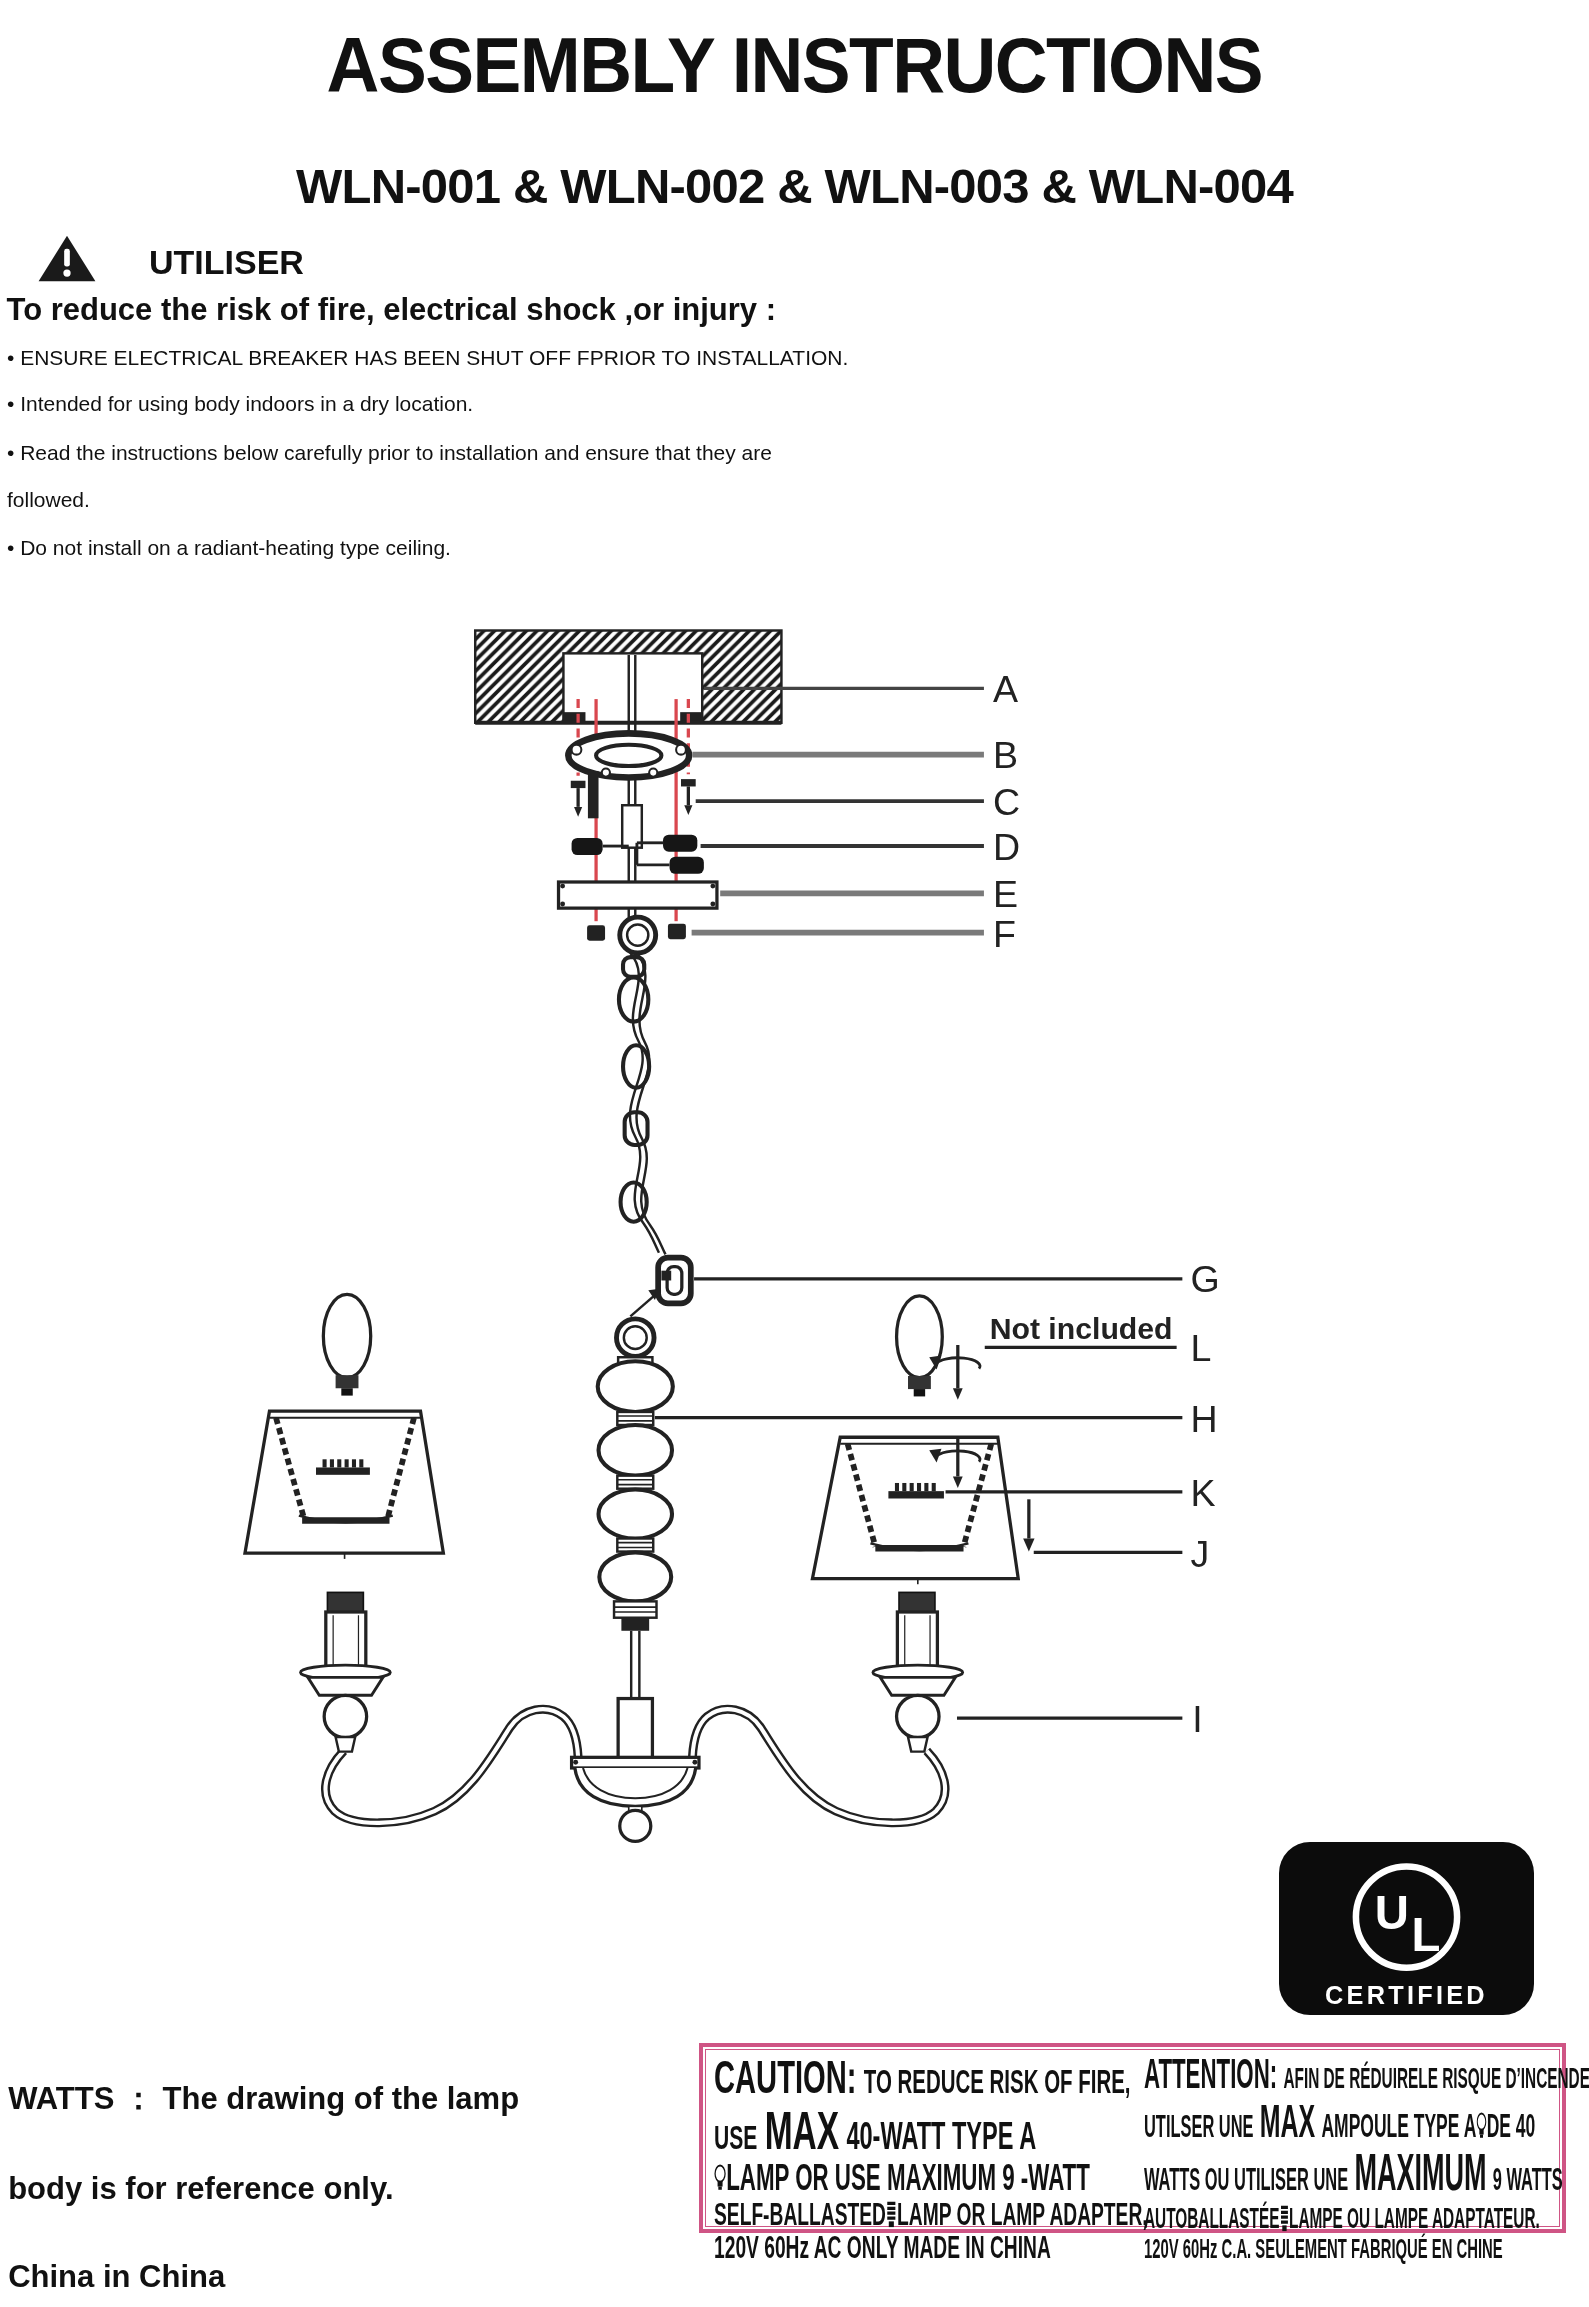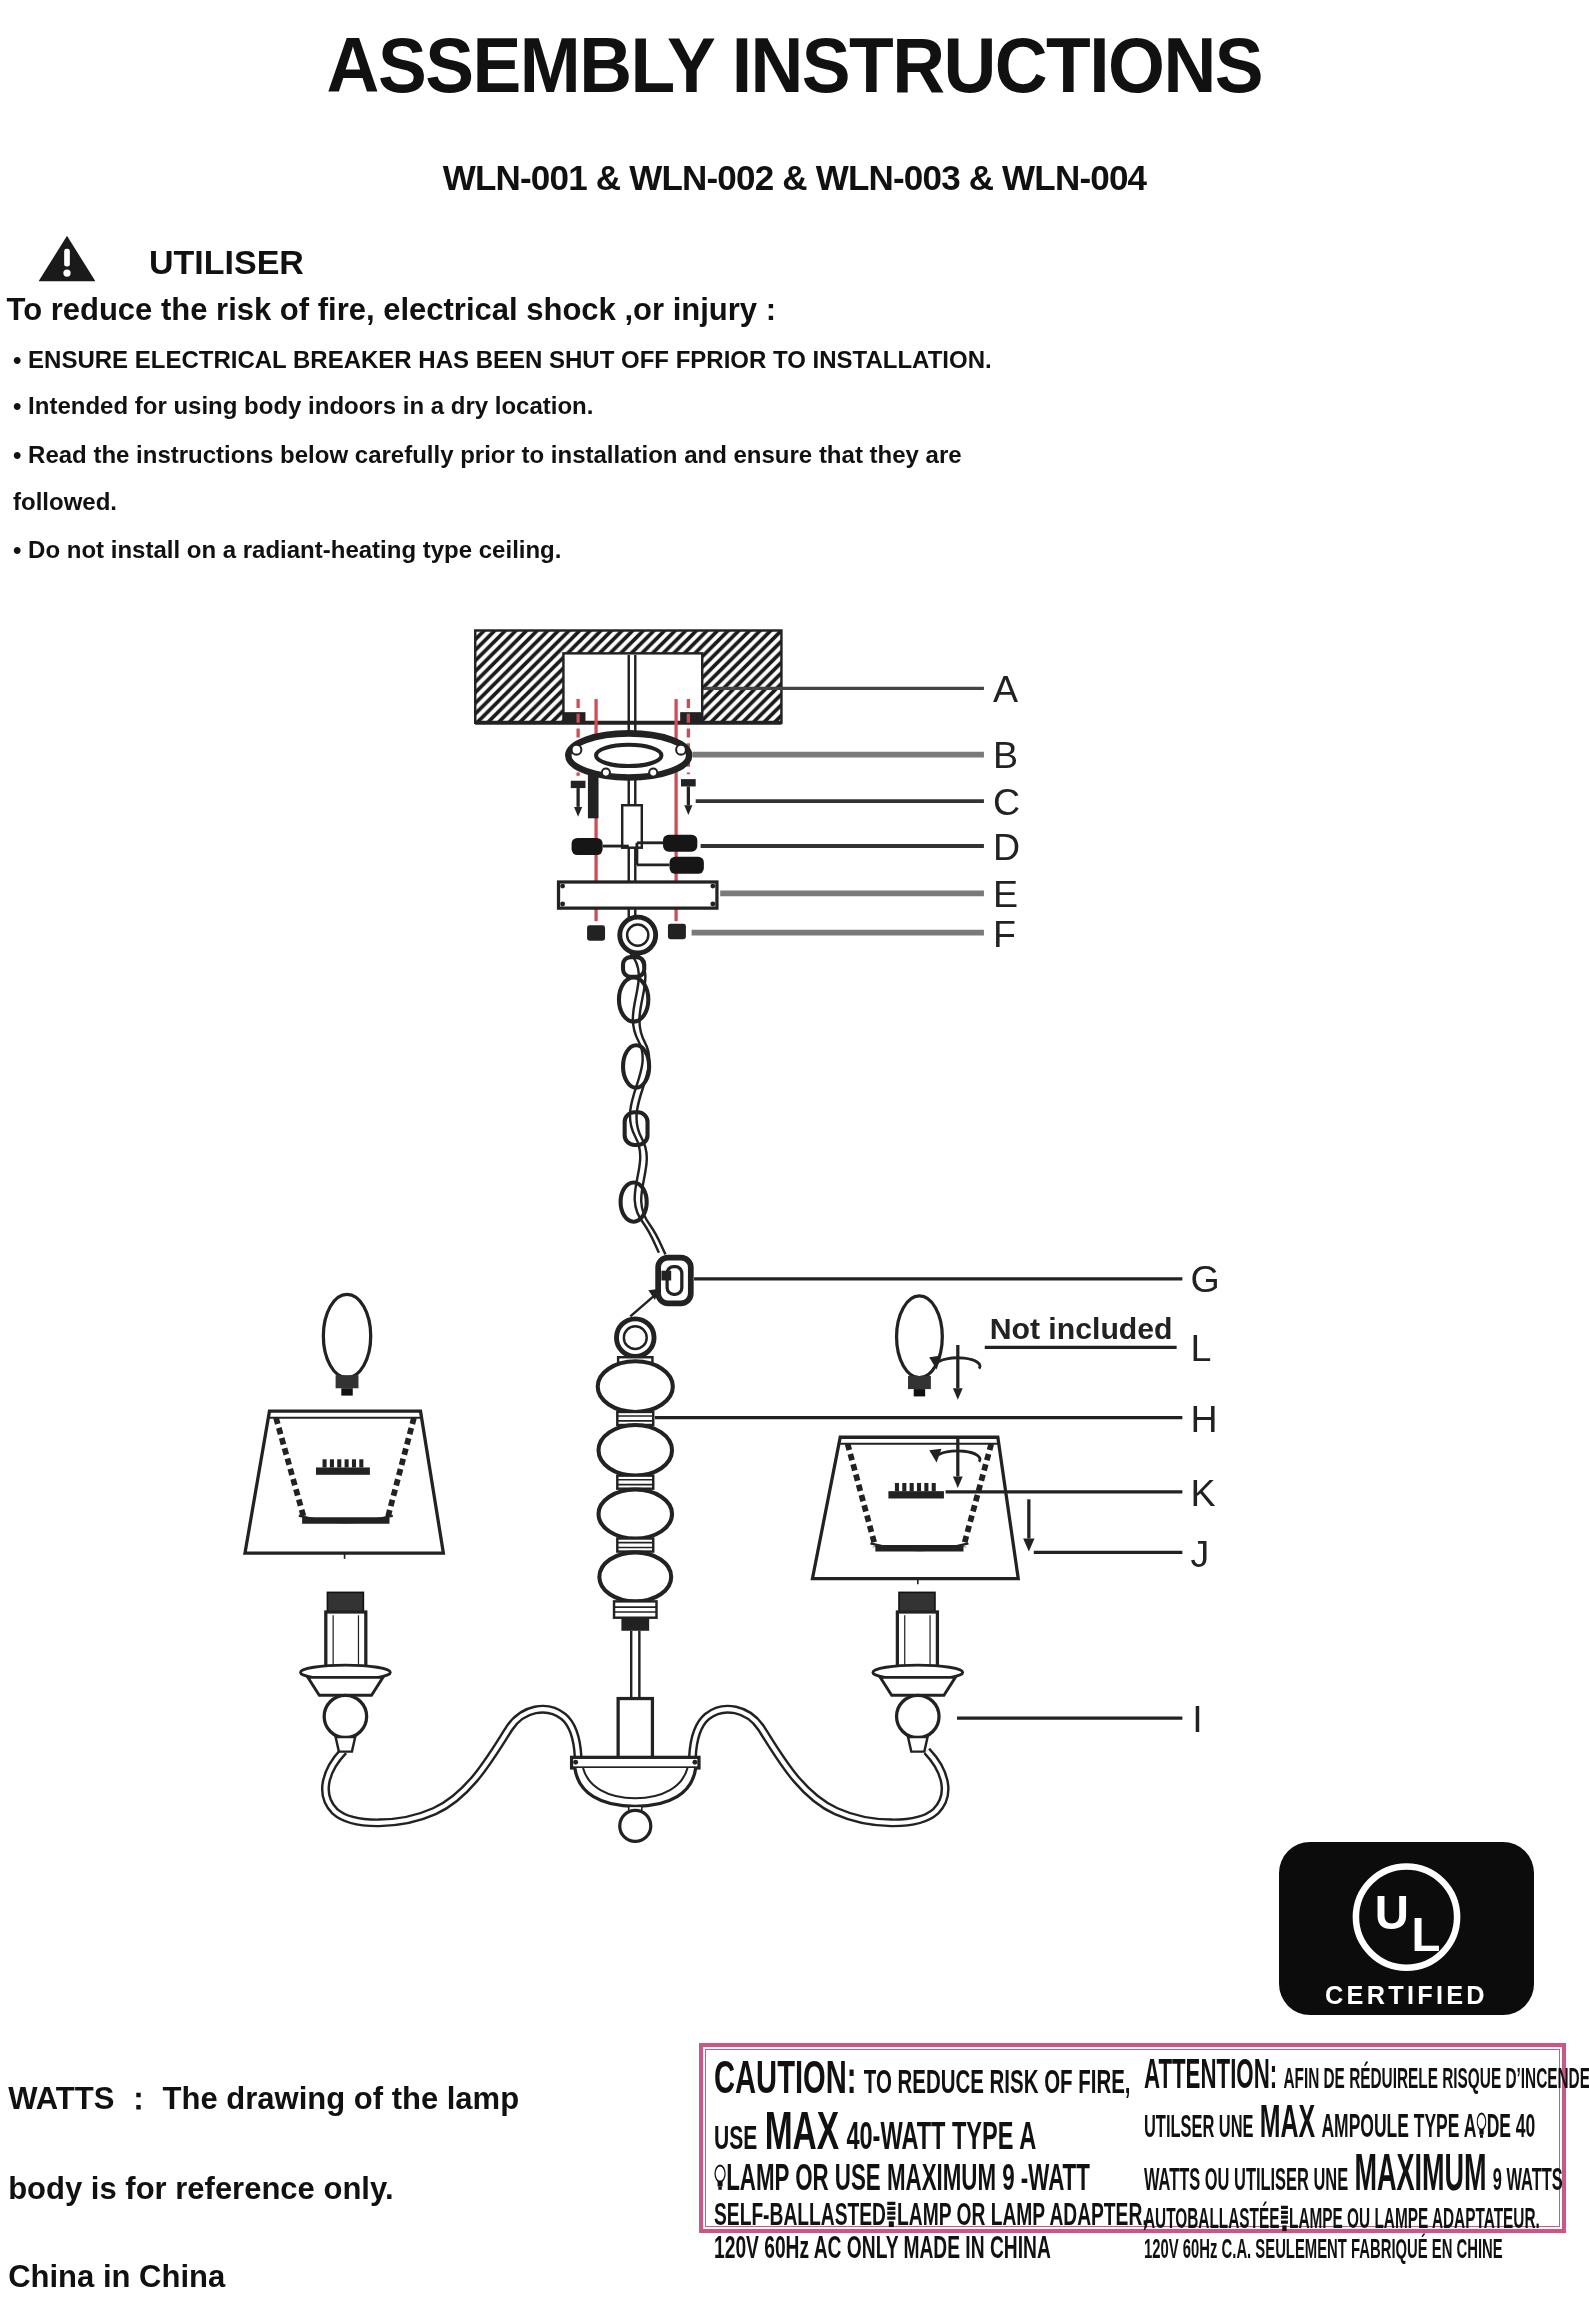--- a/index.html
+++ b/index.html
@@ -2,24 +2,24 @@
 <html style="font-size:13px"><head>
 <meta charset="utf-8">
 <style>
   html,body{margin:0;padding:0;background:#ffffff;}
   body{width:1589px;height:2307px;position:relative;overflow:hidden;
        font-family:"Liberation Sans",sans-serif;color:#111;}
   .abs{position:absolute;}
   .ctr{left:0;right:0;text-align:center;}
   .title{top:21px;font-size:77px;font-weight:700;letter-spacing:-1.6px;}
   .title>span{display:inline-block;transform:scaleX(0.95);}
-  .models{top:158px;font-size:35px;font-weight:700;letter-spacing:-0.8px;}
+  .models{top:158px;font-size:49px;font-weight:700;letter-spacing:-0.8px;}
   .warnlbl{left:149px;top:243px;font-size:34px;font-weight:700;}
   .intro{left:6.5px;top:292px;font-size:31px;font-weight:700;}
-  .bullet{left:13px;font-size:24px;font-weight:700;white-space:nowrap;}
+  .bullet{left:7px;font-size:21px;font-weight:400;white-space:nowrap;}
   .noteline{left:8.2px;font-size:31px;font-weight:700;white-space:nowrap;}
   svg text.lbl{font-family:"Liberation Sans",sans-serif;font-size:46px;fill:#222;}
   svg text.ni{font-family:"Liberation Sans",sans-serif;font-size:37px;font-weight:600;fill:#222;}
   
   .badge{left:1279px;top:1842px;width:255px;height:173px;background:#0c0c0c;border-radius:31px;}
   
   .cbox{left:699px;top:2043px;width:867px;height:190px;border:4.1px solid #cf5585;box-sizing:border-box;}
   .cbox-inner{position:absolute;left:2.4px;top:2.4px;right:2.4px;bottom:2.4px;border:1.6px solid #cf5585;}
   .ccol{position:absolute;top:4.9px;}
   .ccol-en{left:11.4px;width:421px;}

